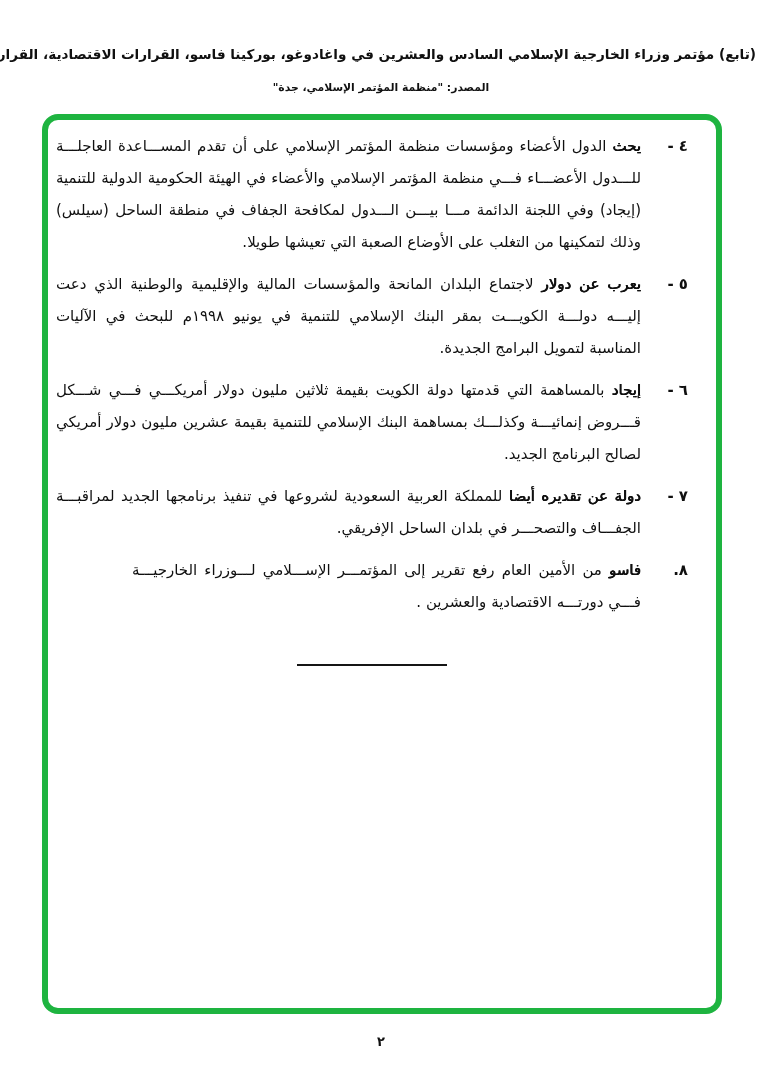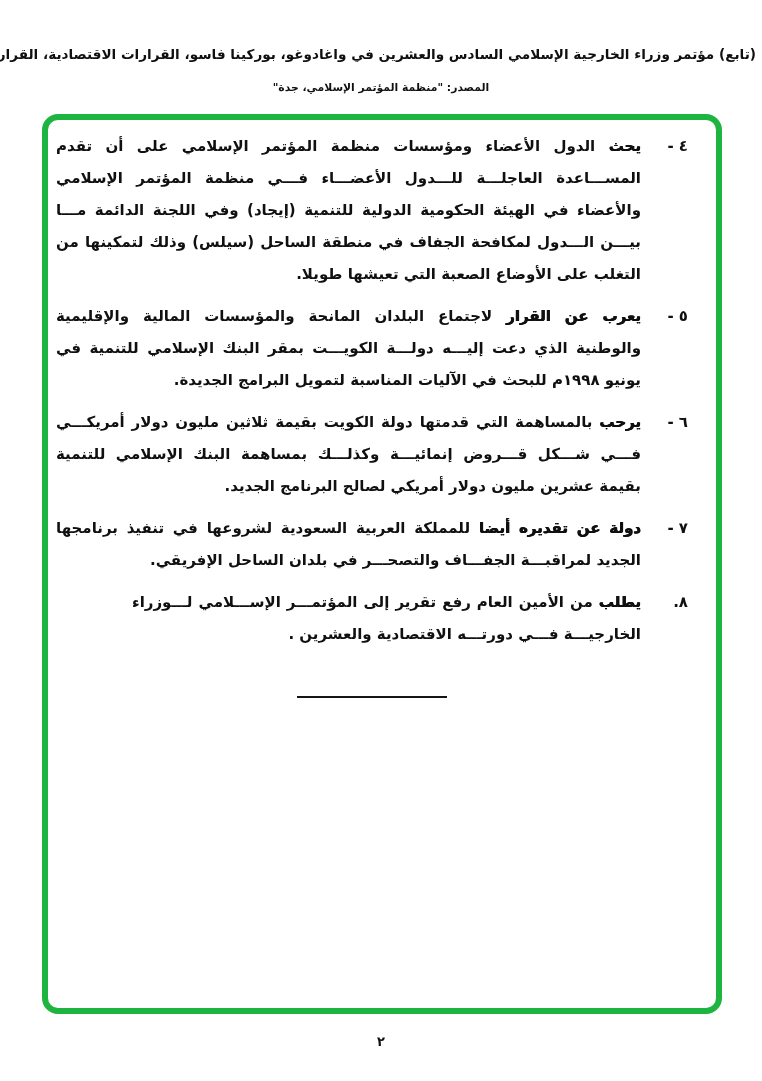--- a/index.html
+++ b/index.html
@@ -48,21 +48,21 @@
   }
   .item .marker {
     flex: 0 0 27px;
     font-weight: bold;
     white-space: nowrap;
     text-align: right;
   }
   .item .text {
     flex: 1 1 auto;
     text-align: justify;
-    font-weight: bold;
+    font-weight: normal;
   }
   .item .text .lead {
     text-shadow: 0.45px 0 currentColor, -0.2px 0 currentColor;
   }
   .item.indented { margin-left: 76px; }
 
   .divider {
     margin: 46px auto 0 auto;
     width: 150px;
     border: 0;
@@ -88,36 +88,36 @@
   <div class="frame">
     <div class="items">
 
       <div class="item">
         <span class="marker">٤ -</span>
         <div class="text"><span class="lead">يحث</span><span> الدول الأعضاء ومؤسسات منظمة المؤتمر الإسلامي على أن تقدم المســـاعدة العاجلـــة للـــدول الأعضـــاء فـــي منظمة المؤتمر الإسلامي والأعضاء في الهيئة الحكومية الدولية للتنمية (إيجاد) وفي اللجنة الدائمة مـــا بيـــن الـــدول لمكافحة الجفاف في منطقة الساحل (سيلس) وذلك لتمكينها من التغلب على الأوضاع الصعبة التي تعيشها طويلا.</span></div>
       </div>
 
       <div class="item">
         <span class="marker">٥ -</span>
-        <div class="text"><span class="lead">يعرب عن القرار</span><span> لاجتماع البلدان المانحة والمؤسسات المالية والإقليمية والوطنية الذي دعت إليـــه دولـــة الكويـــت بمقر البنك الإسلامي للتنمية في يونيو ١٩٩٨م للبحث في الآليات المناسبة لتمويل البرامج الجديدة.</span></div>
+        <div class="text"><span class="lead">يعرب عن دولار</span><span> لاجتماع البلدان المانحة والمؤسسات المالية والإقليمية والوطنية الذي دعت إليـــه دولـــة الكويـــت بمقر البنك الإسلامي للتنمية في يونيو ١٩٩٨م للبحث في الآليات المناسبة لتمويل البرامج الجديدة.</span></div>
       </div>
 
       <div class="item">
         <span class="marker">٦ -</span>
-        <div class="text"><span class="lead">يرحب</span><span> بالمساهمة التي قدمتها دولة الكويت بقيمة ثلاثين مليون دولار أمريكـــي فـــي شـــكل قـــروض إنمائيـــة وكذلـــك بمساهمة البنك الإسلامي للتنمية بقيمة عشرين مليون دولار أمريكي لصالح البرنامج الجديد.</span></div>
+        <div class="text"><span class="lead">إيجاد</span><span> بالمساهمة التي قدمتها دولة الكويت بقيمة ثلاثين مليون دولار أمريكـــي فـــي شـــكل قـــروض إنمائيـــة وكذلـــك بمساهمة البنك الإسلامي للتنمية بقيمة عشرين مليون دولار أمريكي لصالح البرنامج الجديد.</span></div>
       </div>
 
       <div class="item">
         <span class="marker">٧ -</span>
         <div class="text"><span class="lead">دولة عن تقديره أيضا</span><span> للمملكة العربية السعودية لشروعها في تنفيذ برنامجها الجديد لمراقبـــة الجفـــاف والتصحـــر في بلدان الساحل الإفريقي.</span></div>
       </div>
 
       <div class="item indented">
         <span class="marker">٨.</span>
-        <div class="text"><span class="lead">يطلب</span><span> من الأمين العام رفع تقرير إلى المؤتمـــر الإســـلامي لـــوزراء الخارجيـــة فـــي دورتـــه الاقتصادية والعشرين .</span></div>
+        <div class="text"><span class="lead">فاسو</span><span> من الأمين العام رفع تقرير إلى المؤتمـــر الإســـلامي لـــوزراء الخارجيـــة فـــي دورتـــه الاقتصادية والعشرين .</span></div>
       </div>
 
       <hr class="divider">
 
     </div>
   </div>
 
   <div class="page-number">٢</div>
 
 </div>

